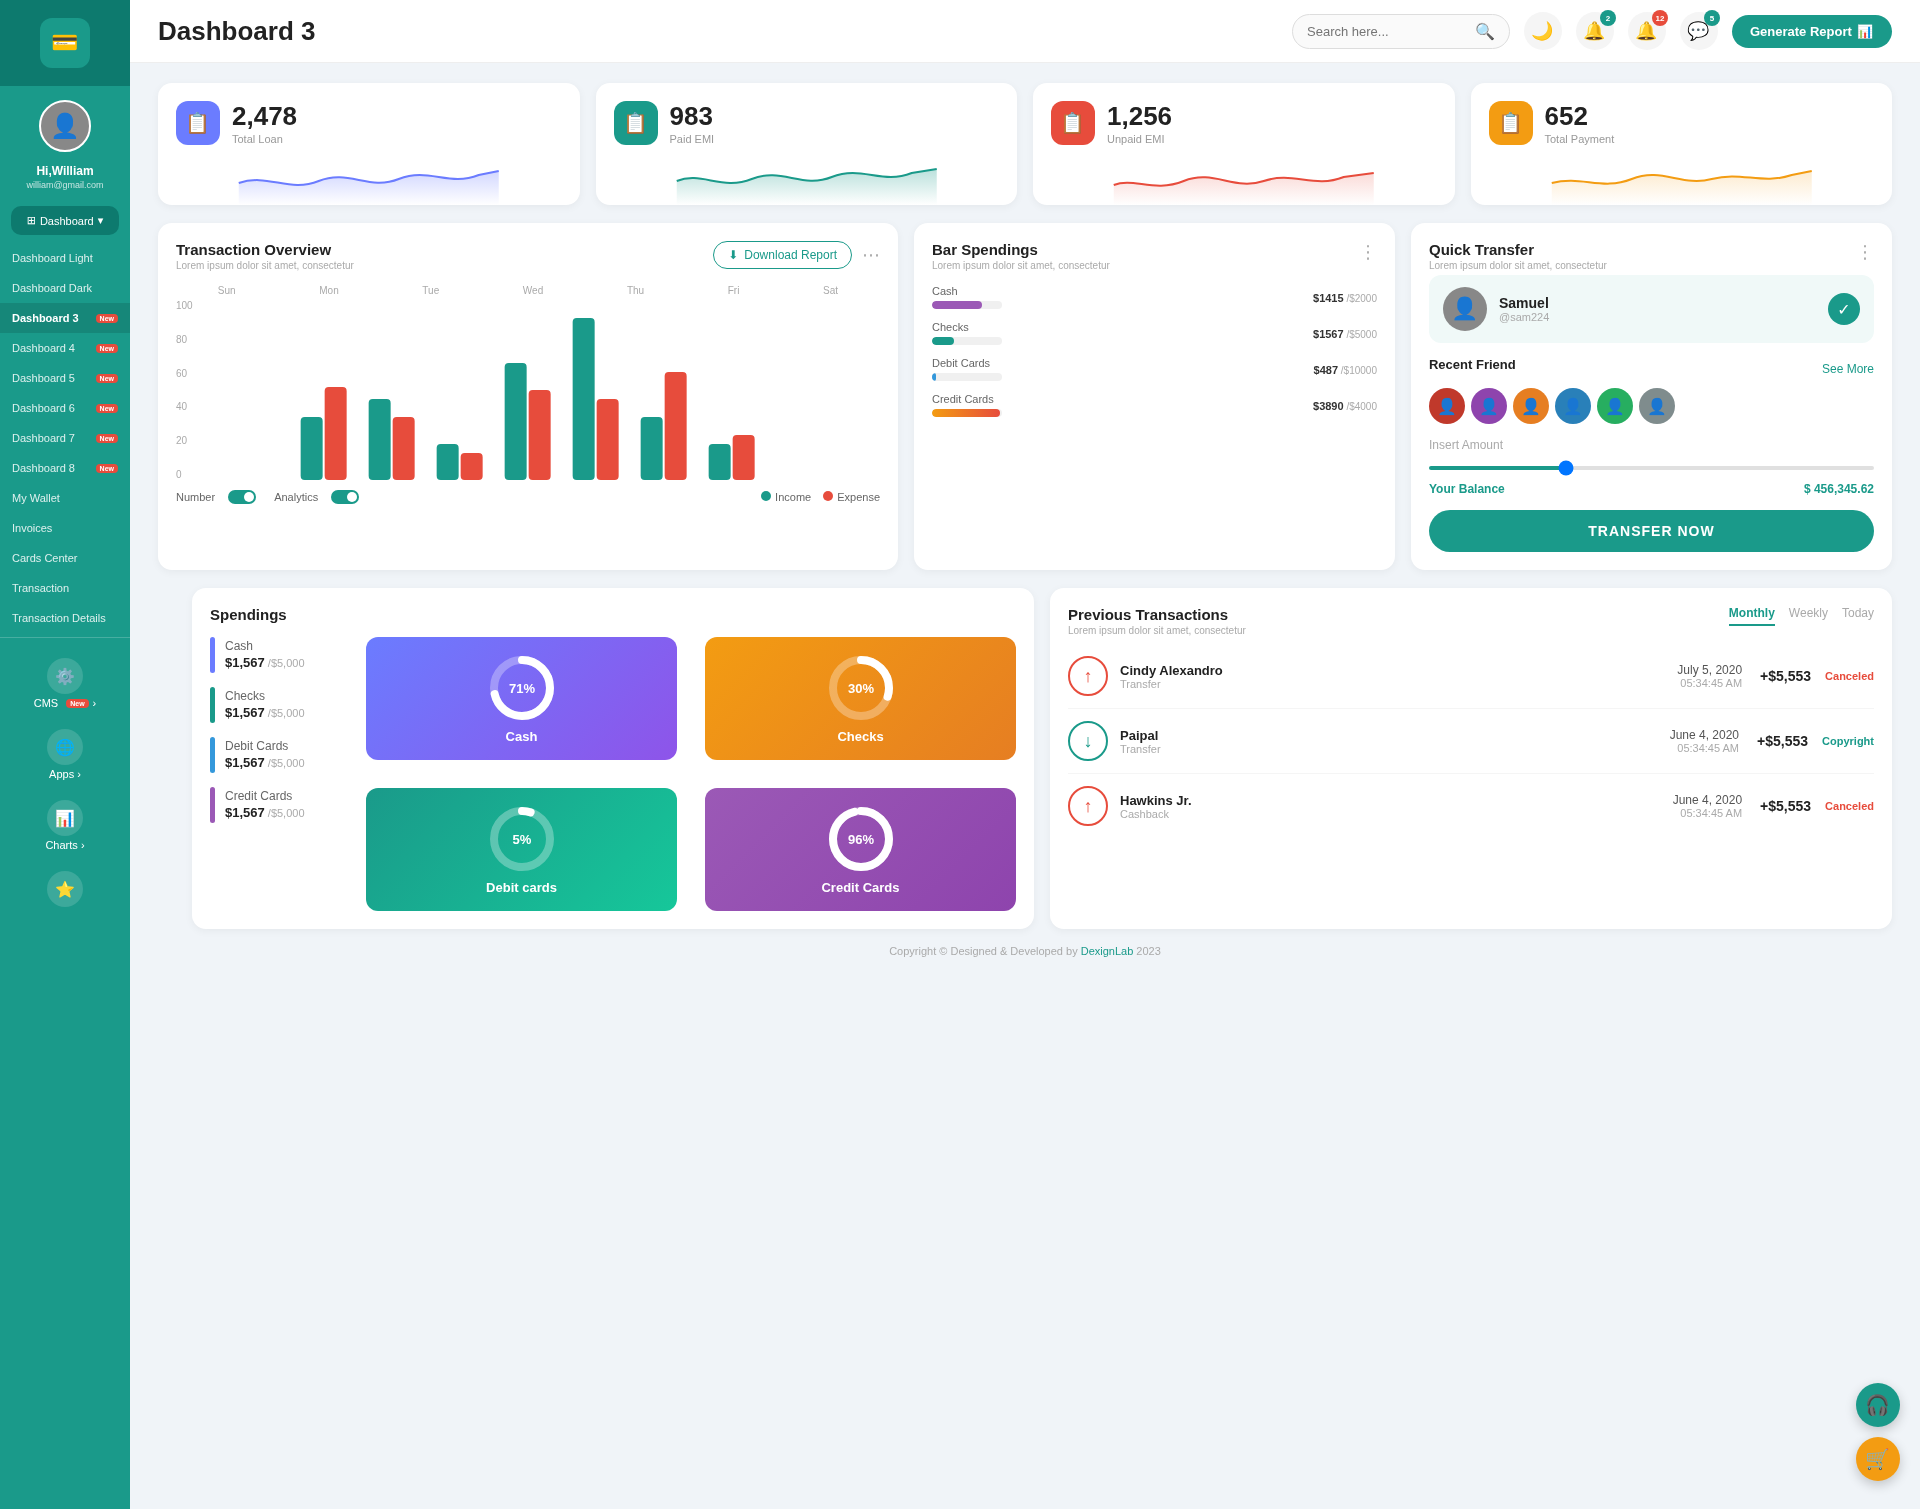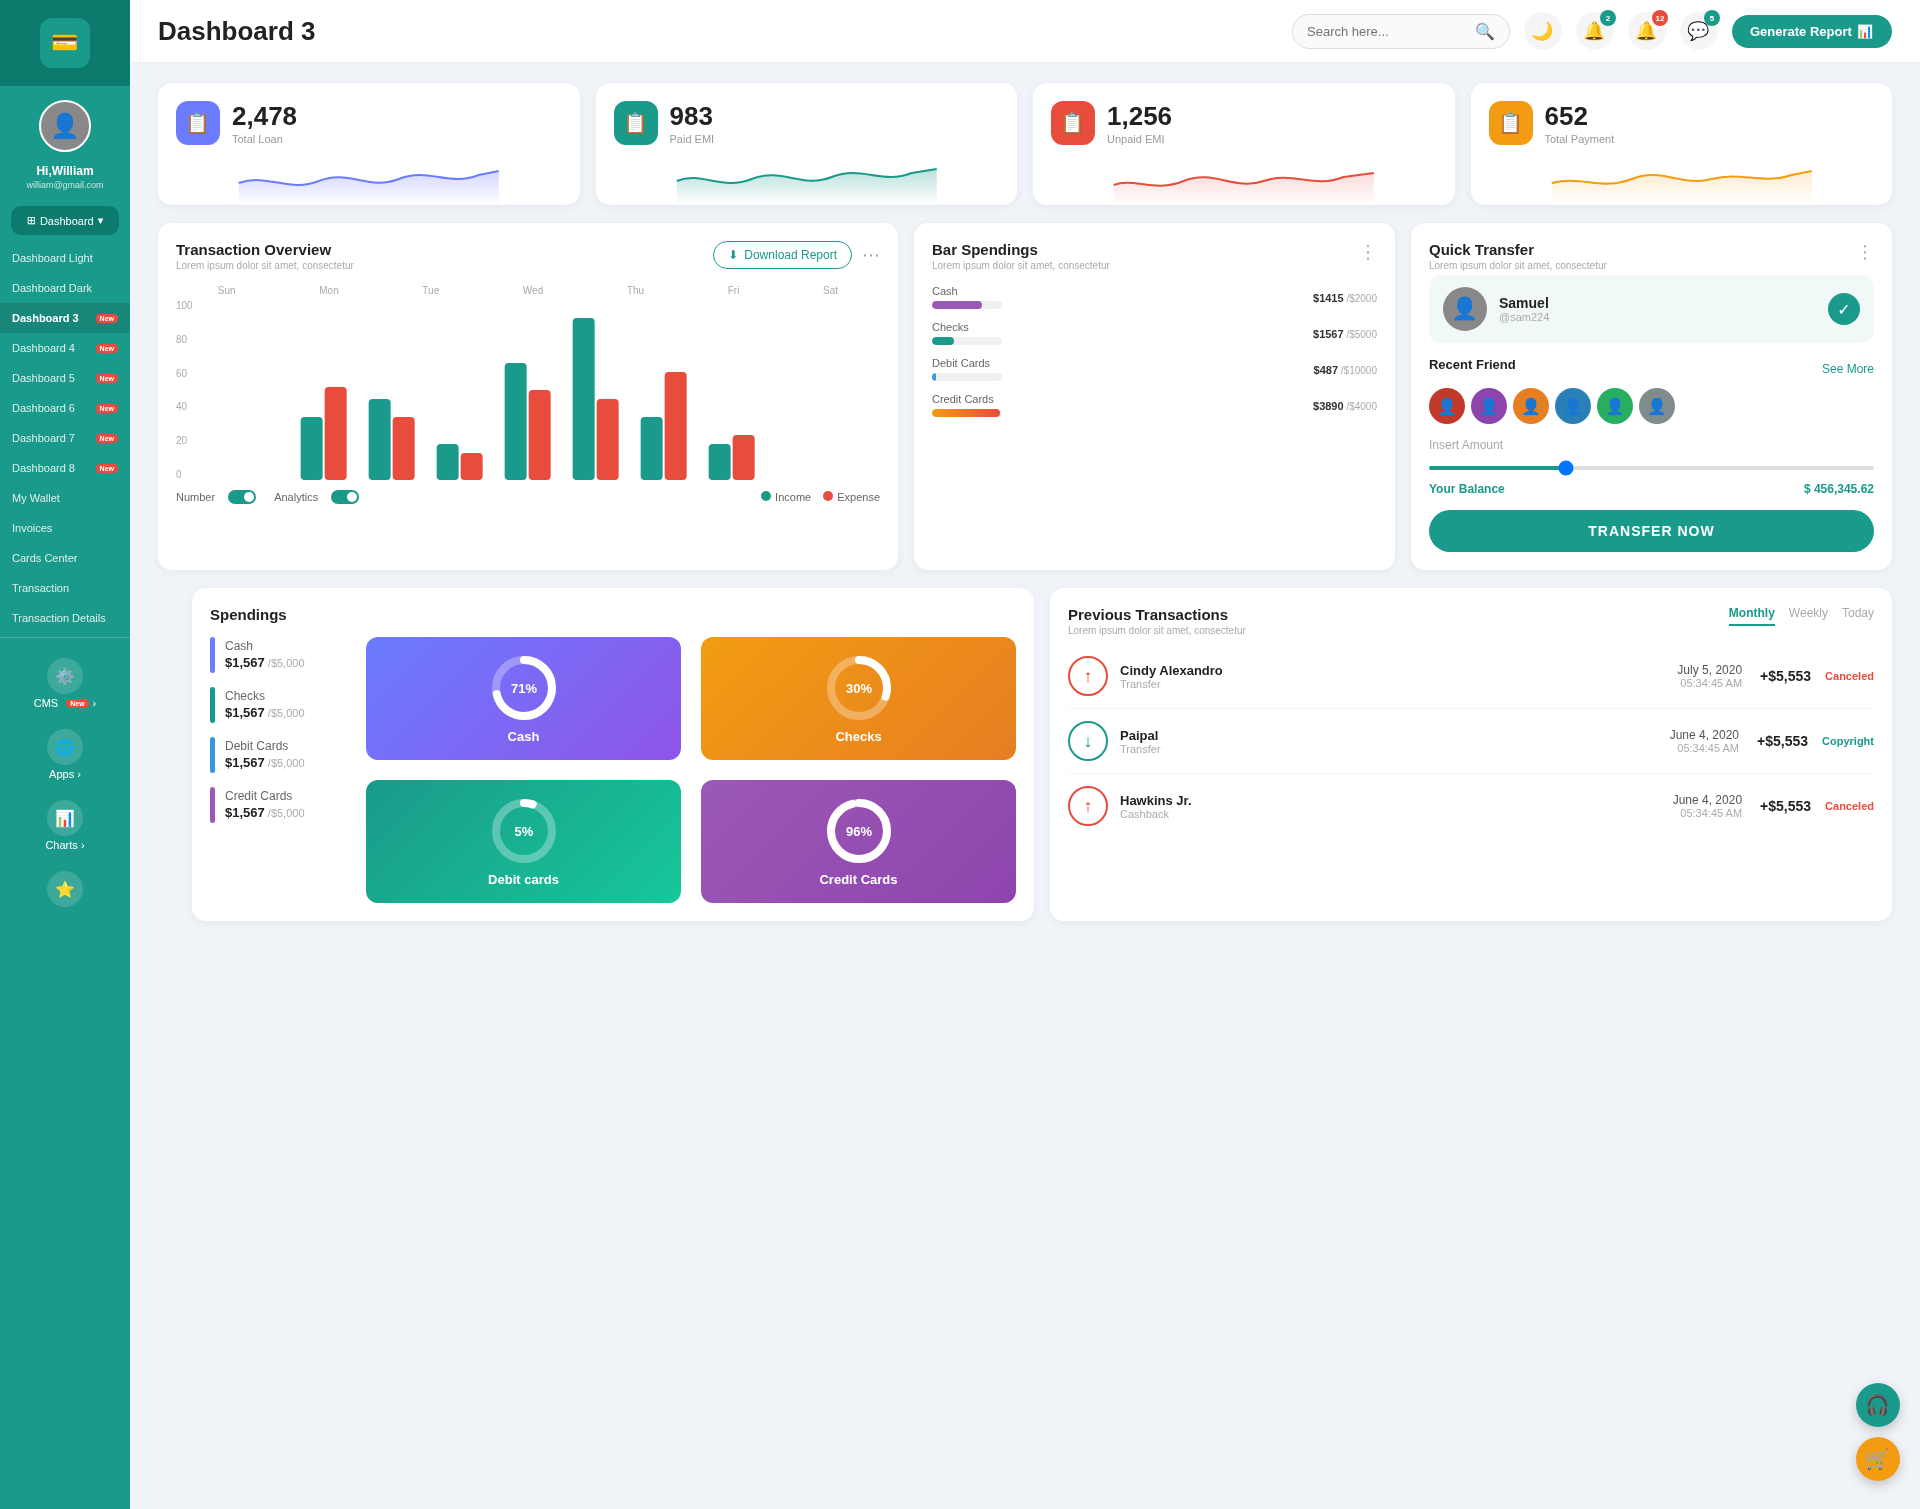--- a/index.html
+++ b/index.html
@@ -260,21 +260,21 @@
     }
 
     
     .spendings-left { flex: 0 0 140px; }
     .spendings-layout { display: flex; gap: 16px; align-items: flex-start; }
     .sp-item { display: flex; align-items: center; margin-bottom: 14px; }
     .sp-color-bar { width: 5px; height: 36px; border-radius: 3px; margin-right: 10px; }
     .sp-label { font-size: 12px; color: #666; }
     .sp-value { font-size: 13px; font-weight: 700; color: #222; }
     .sp-max { font-size: 11px; color: #aaa; }
-    .spendings-charts-grid { display: grid; grid-template-columns: 1fr 1fr; gap: 20px; flex: 1; }
+    .spendings-charts-grid { display: grid; grid-template-columns: 1fr 1fr; gap: 28px; flex: 1; }
     .donut-card {
       border-radius: 12px; display: flex; flex-direction: column;
       align-items: center; justify-content: center; padding: 16px 10px;
       position: relative;
     }
     .donut-label { color: white; font-size: 13px; font-weight: 600; margin-top: 6px; }
 
     
     .pt-tabs { display: flex; gap: 14px; margin-bottom: 14px; }
     .pt-tab { font-size: 12px; color: #aaa; cursor: pointer; padding-bottom: 4px; }
@@ -832,20 +832,25 @@
             <div>June 4, 2020</div>
             <div class="pt-time">05:34:45 AM</div>
           </div>
           <div class="pt-amount">+$5,553</div>
           <div class="pt-status status-canceled">Canceled</div>
         </div>
       </div>
 
     </div>
 
+    <div class="footer">
+      <span>Copyright © Designed &amp; Developed by</span>
+      <a href="#">DexignLab</a>
+      <span>2023</span>
+    </div>
 
   </div>
 </div>
 
 <div class="floating-btns">
   <div class="floating-btn" style="background:#1a9a8a;">
     <span>🎧</span>
   </div>
   <div class="floating-btn" style="background:#f39c12;">
     <span>🛒</span>

